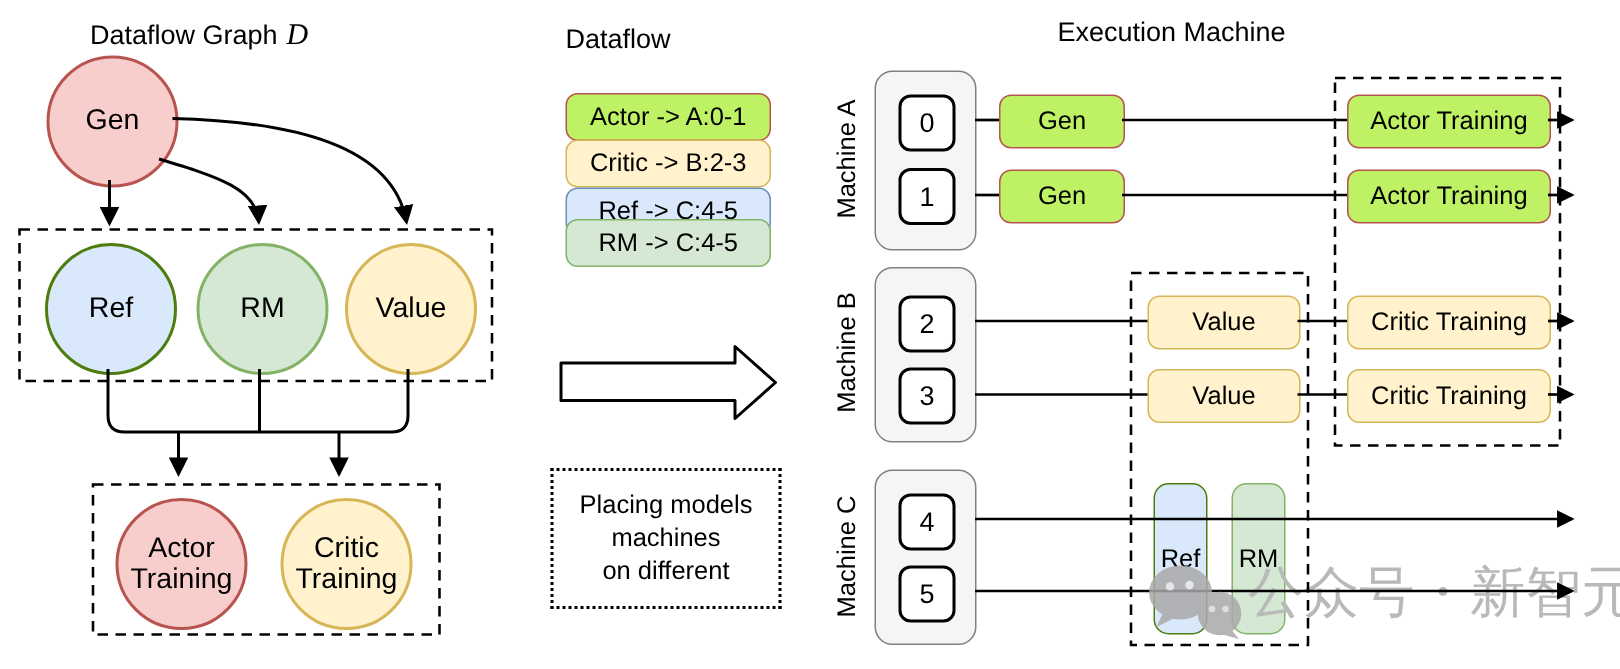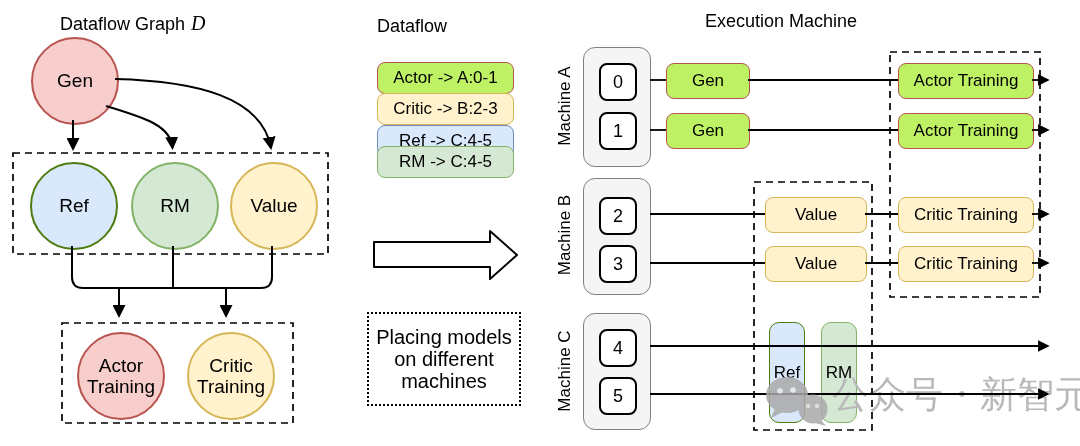--- a/index.html
+++ b/index.html
@@ -41,21 +41,21 @@
     transform:rotate(-90deg); transform-origin:center; white-space:nowrap; z-index:1;
   }
   .tallpill {
     position:absolute; width:34px; height:99px; border-radius:10px;
     display:flex; align-items:center; justify-content:center;
     font-size:17px; z-index:1;
   }
   .note-box {
     position:absolute; left:367px; top:312px; width:150px; height:90px;
     border:2px dotted #000; display:flex; flex-direction:column; justify-content:center;
-    text-align:center; font-size:20px; line-height:22px; z-index:1;
+    text-align:center; font-size:17px; line-height:22px; z-index:1;
   }
   .note-box span { display:block; }
   #svg-overlay { position:absolute; left:0; top:0; z-index:5; pointer-events:none; }
   #wm-icon { position:absolute; left:763px; top:376px; z-index:8; }
   #wm-text {
     position:absolute; left:832px; top:374px; width:260px; font-size:37px;
     line-height:42px; color:#b9b9b9; z-index:3; white-space:nowrap;
     font-family:"Liberation Sans", sans-serif;
   }
 </style>
@@ -89,22 +89,22 @@
       <span style="padding:0 3px;">Critic Training</span>
     </div>
 
   <div class="pill p-red" style="left:377px; top:62px;  width:135px; height:30px;">Actor -&gt; A:0-1</div>
   <div class="pill p-yellow" style="left:377px; top:93px;  width:135px; height:30px;">Critic -&gt; B:2-3</div>
   <div class="pill p-blue" style="left:377px; top:125px; width:135px; height:30px;">Ref -&gt; C:4-5</div>
   <div class="pill p-green" style="left:377px; top:146px; width:135px; height:30px;">RM -&gt; C:4-5</div>
 
   <div class="note-box">
     <span>Placing models</span>
+    <span>machines</span>
     <span>on different</span>
-    <span>machines</span>
   </div>
 
   <div class="vlabel" style="left:511px; top:95px;">Machine A</div>
   <div class="vlabel" style="left:511px; top:224px;">Machine B</div>
   <div class="vlabel" style="left:511px; top:360px;">Machine C</div>
 
   <div class="machine-box" style="left:583px; top:47px;  height:118px;"></div>
   <div class="machine-box" style="left:583px; top:178px; height:115px;"></div>
   <div class="machine-box" style="left:583px; top:313px; height:115px;"></div>
 

